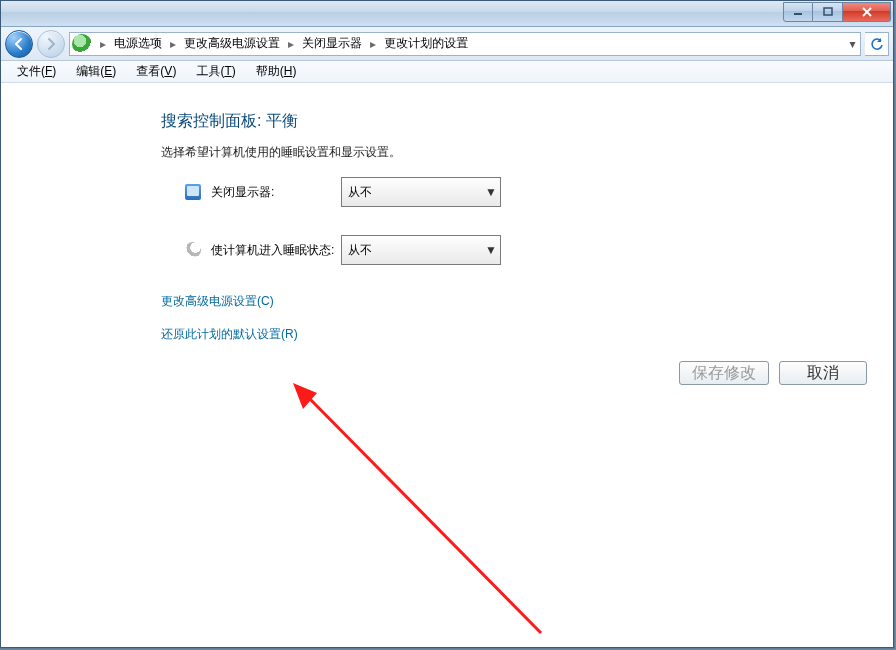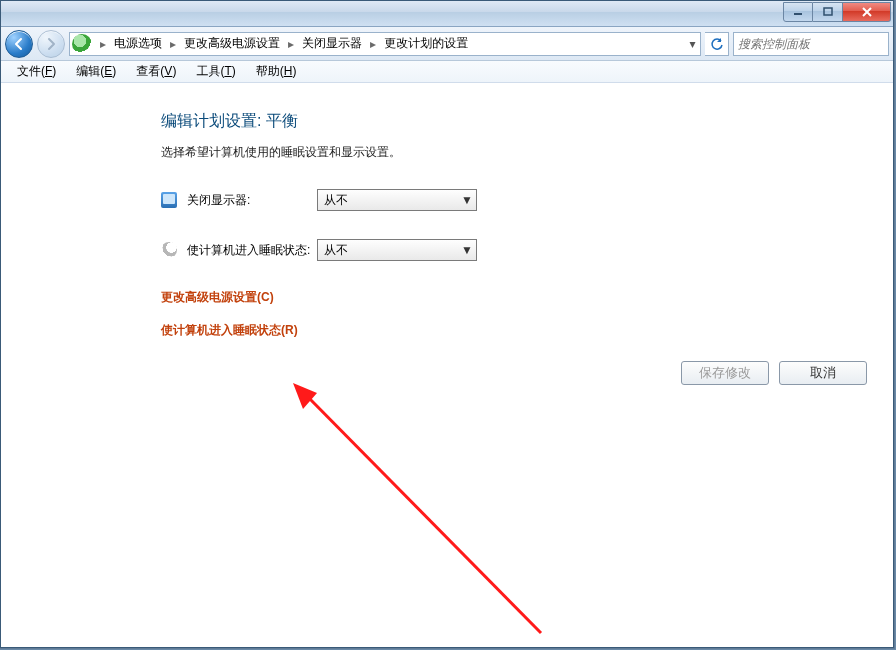--- a/index.html
+++ b/index.html
@@ -109,60 +109,60 @@
   .menu-item { padding: 2px 10px; color: #000; }
   .menu-u { text-decoration: underline; }
 
   
   .content {
     flex: 1; overflow: auto;
     padding: 28px 20px 20px 160px;
     position: relative;
   }
   .page-title { font-size: 16px; color: #0a4a7a; margin-bottom: 12px; }
-  .page-sub   { font-size: 12px; color: #222; margin-bottom: 28px; }
-
-  .setting-row { display: flex; align-items: center; margin-bottom: 28px; }
+  .page-sub   { font-size: 12px; color: #222; margin-bottom: 16px; }
+
+  .setting-row { display: flex; align-items: center; margin-bottom: 28px; margin-left: 24px; }
   .setting-icon { width: 16px; height: 16px; margin-right: 10px; }
   .icon-monitor {
     background: linear-gradient(#5aa3e8, #2a6fb4);
     border-radius: 2px; position: relative;
   }
   .icon-monitor::after { content:""; position:absolute; inset:2px 2px 4px 2px; background:#cde6fb; border-radius:1px }
   .icon-moon {
     background: radial-gradient(circle at 65% 35%, #fff 0 35%, #b7b7b7 36% 60%, transparent 61%);
     border-radius: 50%;
   }
   .setting-label { font-size: 12px; color: #000; width: 130px; }
   .select-shell {
-    width: 160px; height: 22px;
+    width: 160px; height: 30px;
     border: 1px solid #7a7a7a;
     background: linear-gradient(#fefefe, #e9e9e9);
     display: flex; align-items: center;
     font-size: 12px;
   }
   .select-shell span { flex:1; padding: 0 6px; }
   .select-shell .dd {
     width: 18px; height: 100%;
     display:flex; align-items:center; justify-content:center;
     color:#333;
   }
 
-  .link { font-size: 12px; color: #c2410c; margin-top: 22px; cursor: pointer; font-weight: bold; }
+  .link { font-size: 12px; color: #0369a1; margin-top: 22px; cursor: pointer; }
   .link + .link { margin-top: 16px; }
 
   .button-row {
     position: absolute; right: 26px; bottom: 262px;
     display: flex; gap: 10px;
   }
   .btn {
     min-width: 88px; height: 24px;
     border: 1px solid #8a98a8;
     background: linear-gradient(#fdfdfd, #e8edf2);
-    font-size: 13px; color: #333;
+    font-size: 16px; color: #333;
     border-radius: 3px;
     display:flex; align-items:center; justify-content:center;
     padding: 0 12px;
   }
   .btn.disabled { color: #9a9a9a; }
 
   
   .annotation-arrow {
     position: absolute; pointer-events: none;
     left: 290px; top: 300px; width: 260px; height: 260px;
@@ -220,35 +220,32 @@
       <div style="flex:1"></div>
       <div class="bc-arrow">▾</div>
     </div>
     <div class="refresh-box">
       <svg width="14" height="14">
           <path d="M11 4 A5 5 0 1 0 12 8" stroke="#1e6fbf" stroke-width="1.5" fill="none"></path>
           <path d="M11 1 L11 5 L7 5 Z" fill="#1e6fbf"></path>
         </svg>
     </div>
 
-    <div class="searchbox">
-      <input placeholder="搜索控制面板" style="">
-    </div>
   </div>
 
   <div class="menubar">
     <div class="menu-item"><span>文件</span>(<span class="menu-u">F</span>)</div>
     <div class="menu-item"><span>编辑</span>(<span class="menu-u">E</span>)</div>
     <div class="menu-item"><span>查看</span>(<span class="menu-u">V</span>)</div>
     <div class="menu-item"><span>工具</span>(<span class="menu-u">T</span>)</div>
     <div class="menu-item"><span>帮助</span>(<span class="menu-u">H</span>)</div>
   </div>
 
   <div class="content">
-    <div class="page-title">编辑计划设置: 平衡</div>
+    <div class="page-title">搜索控制面板: 平衡</div>
     <div class="page-sub">选择希望计算机使用的睡眠设置和显示设置。</div>
 
     <div class="setting-row">
       <div class="setting-icon icon-monitor"></div>
       <div class="setting-label">关闭显示器:</div>
       <div class="select-shell">
         <span>从不</span>
         <div class="dd">▼</div>
       </div>
     </div>
@@ -256,21 +253,21 @@
     <div class="setting-row">
       <div class="setting-icon icon-moon"></div>
       <div class="setting-label">使计算机进入睡眠状态:</div>
       <div class="select-shell">
         <span>从不</span>
         <div class="dd">▼</div>
       </div>
     </div>
 
     <div class="link">更改高级电源设置(C)</div>
-    <div class="link">使计算机进入睡眠状态(R)</div>
+    <div class="link">还原此计划的默认设置(R)</div>
 
     <div class="button-row">
       <div class="btn disabled">保存修改</div>
       <div class="btn">取消</div>
     </div>
 
     <svg class="annotation-arrow" viewBox="0 0 260 260">
       <defs></defs>
       <line x1="250" y1="250" x2="15" y2="12" stroke="#ff1a1a" stroke-width="3"></line>
       <polygon points="2,0 26,10 12,26" fill="#ff1a1a"></polygon>

